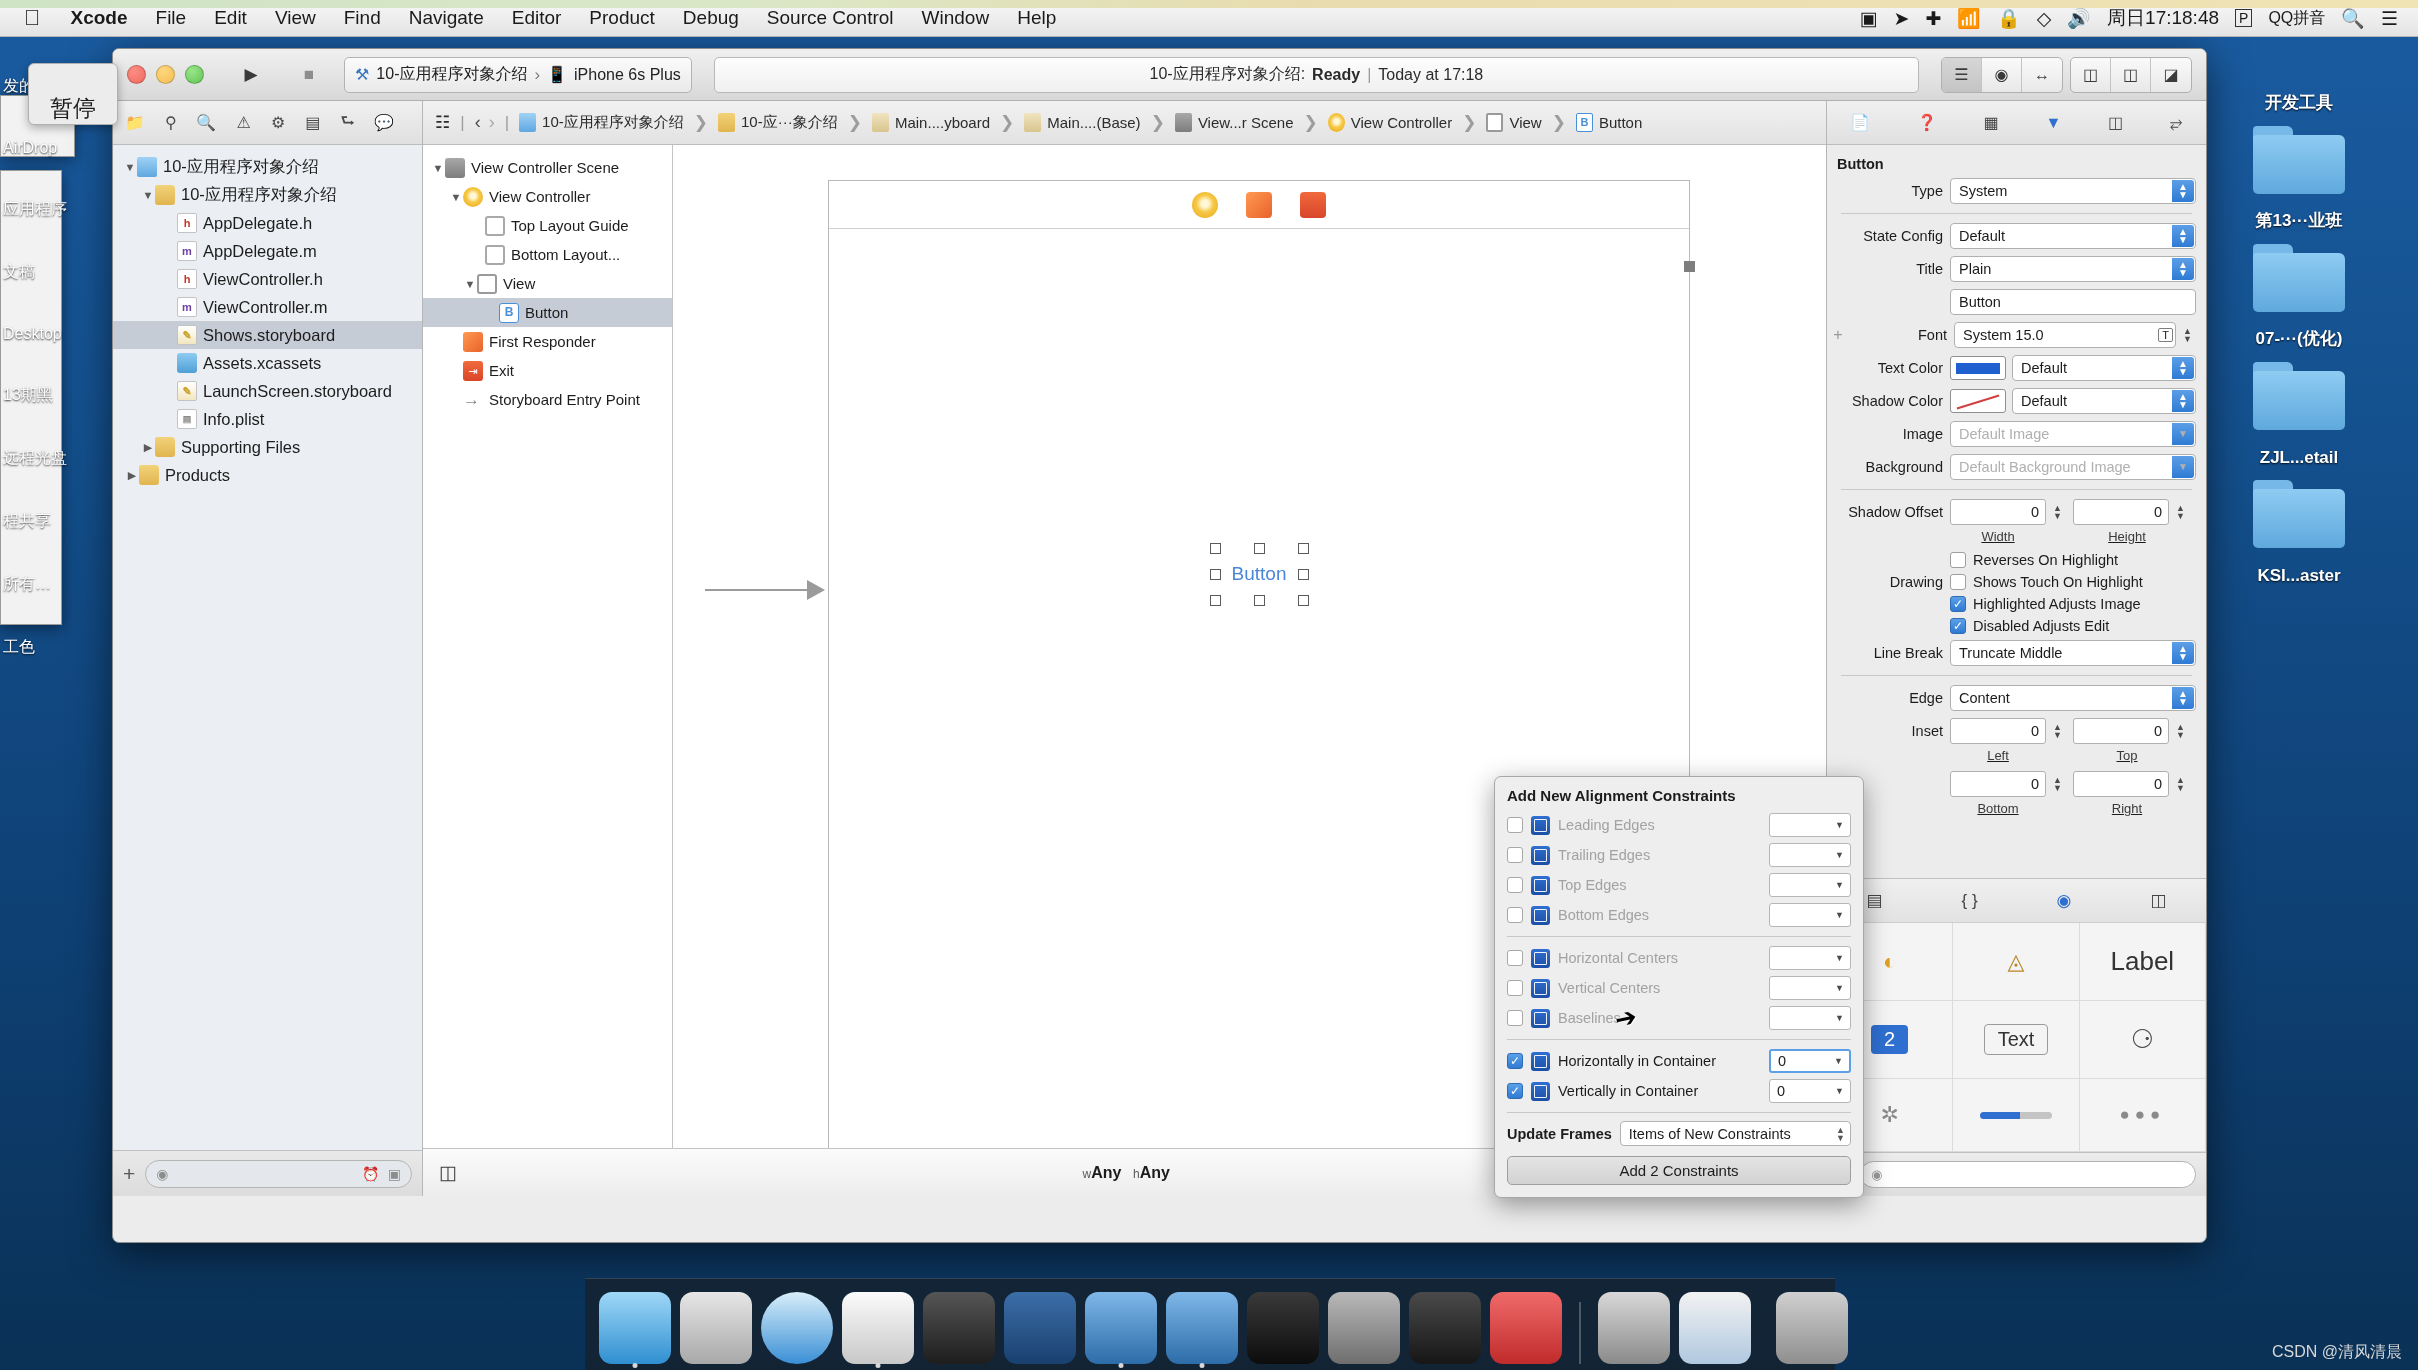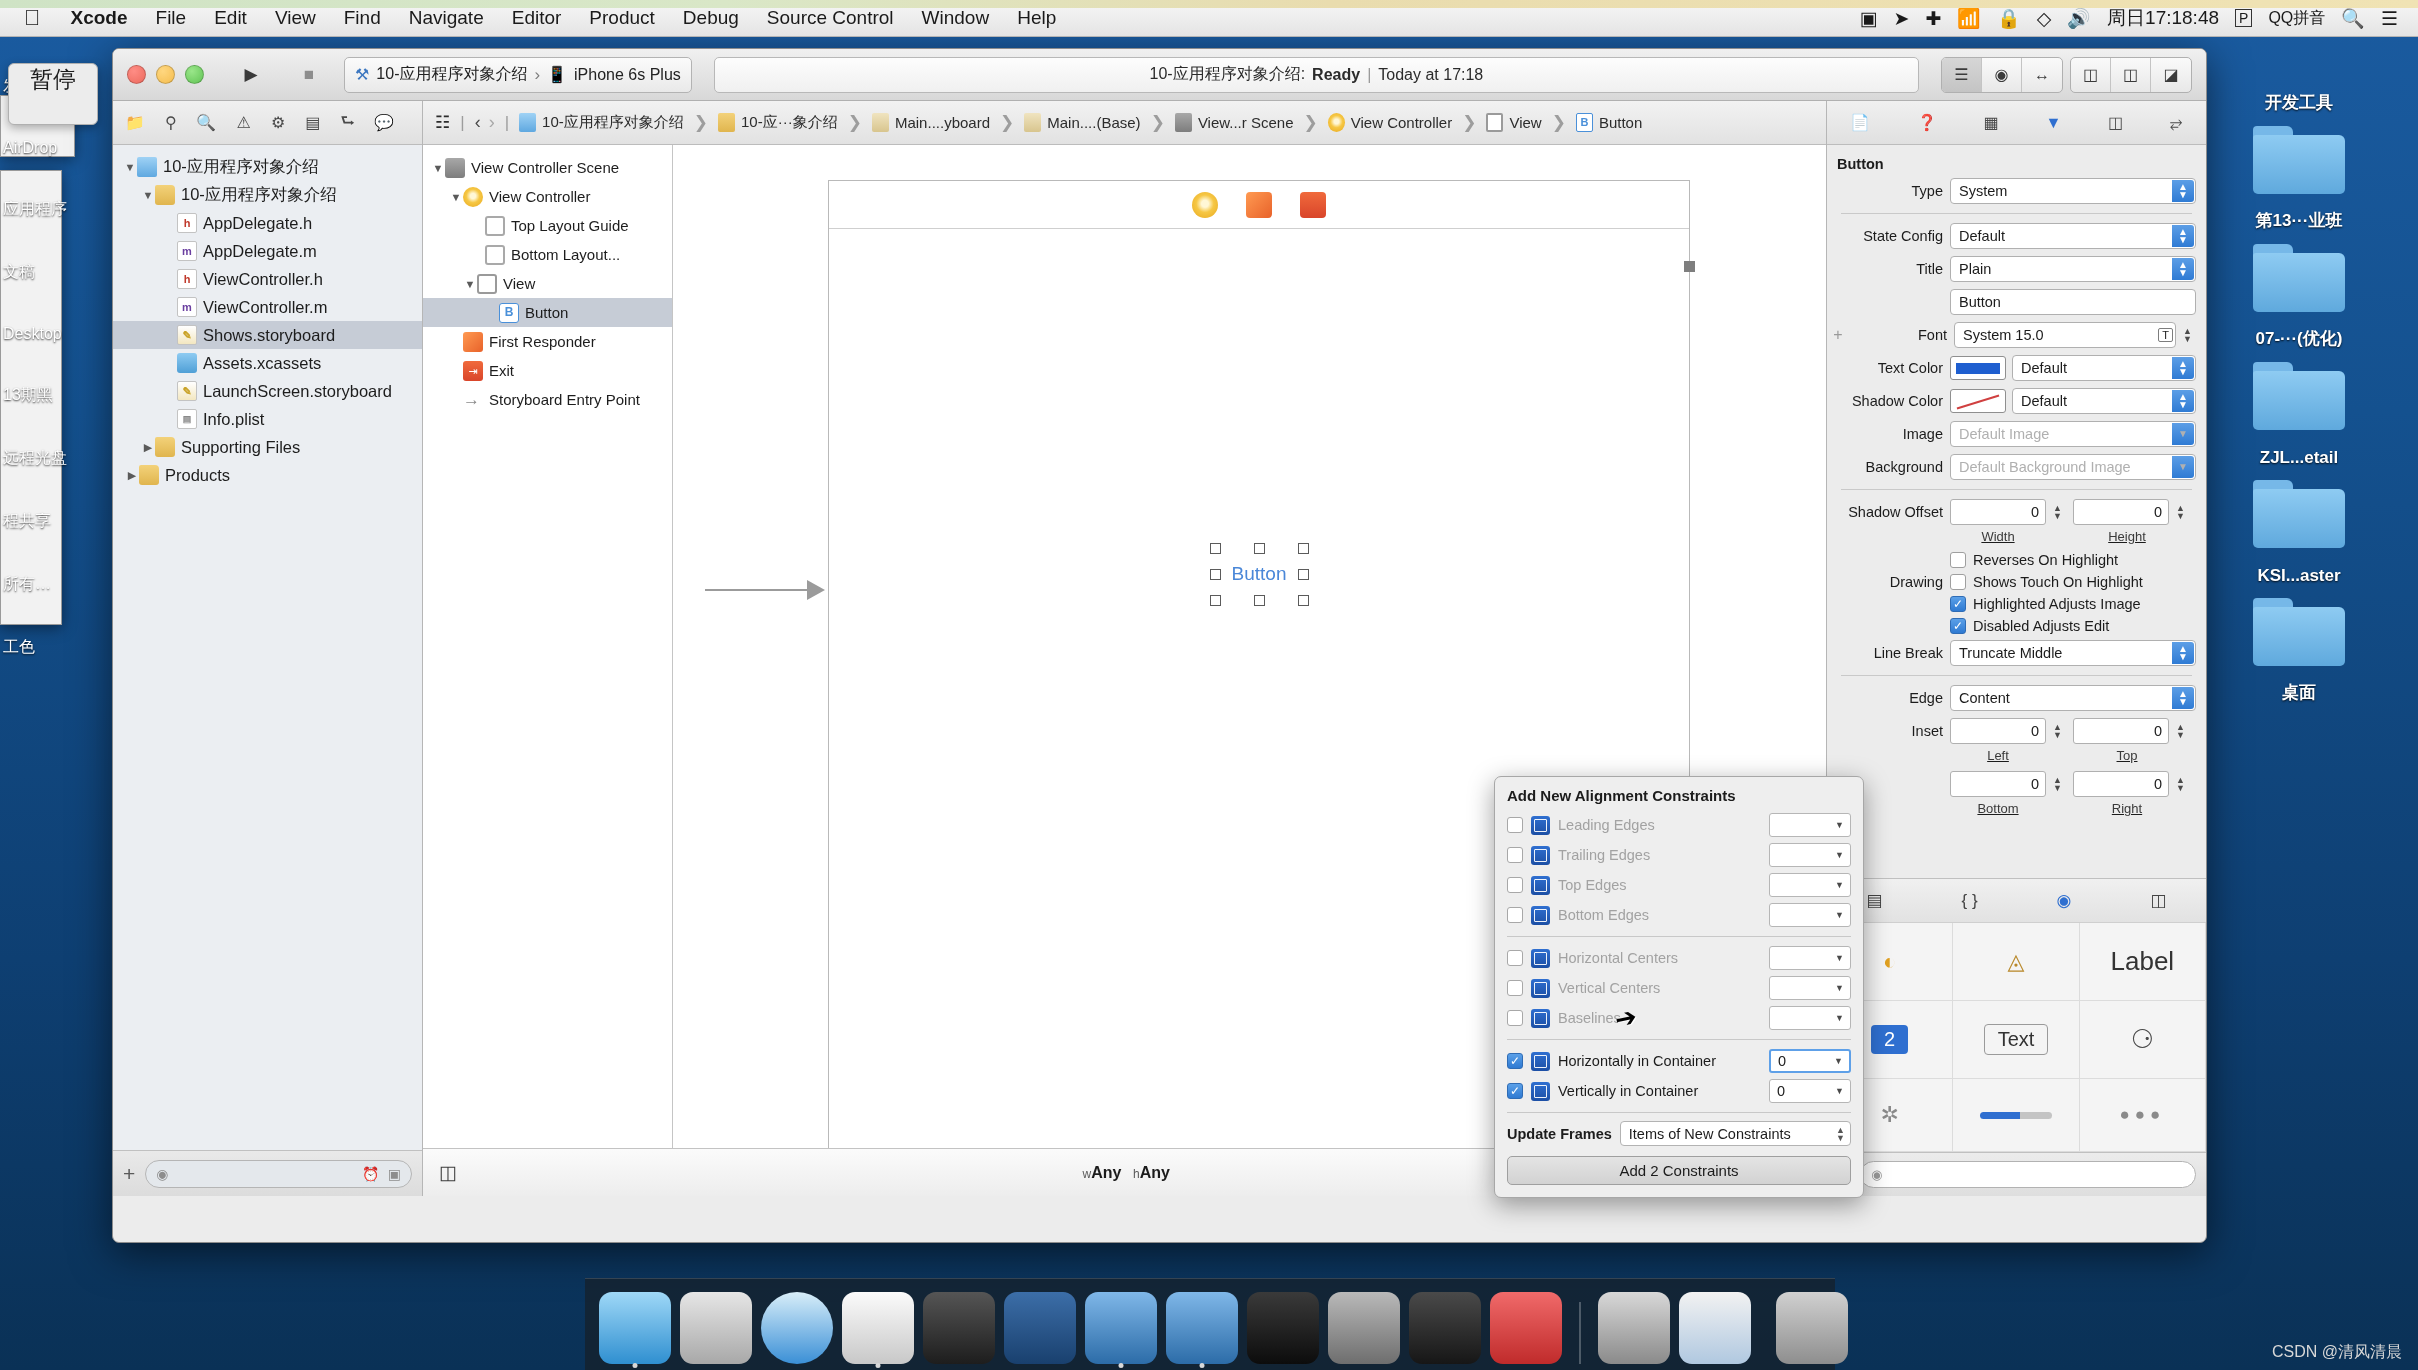--- a/index.html
+++ b/index.html
@@ -280,23 +280,23 @@
     display:flex;align-items:center;padding:0 8px;position:relative;}
   .ufpop .st{position:absolute;right:5px;font-size:9px;color:#555;line-height:8px;text-align:center;}
   .addbtn{margin-top:10px;height:29px;border:1px solid #9f9f9f;border-radius:5px;
     background:linear-gradient(180deg,#e4e4e4,#d2d2d2);display:flex;align-items:center;
     justify-content:center;font-size:15px;color:#1c1c1c;position:relative;}
   .cursor{position:absolute;left:1615px;top:1003px;z-index:90;font-size:26px;color:#000;
     text-shadow:1px 1px 0 #fff;transform:rotate(-12deg);}
 
   
   #pause{
-    position:absolute;left:8px;top:63px;width:90px;height:62px;
+    position:absolute;left:28px;top:63px;width:90px;height:62px;
     background:#ececec;border:1px solid #b0b0b0;border-radius:6px;
-    display:flex;align-items:flex-start;justify-content:center;
+    display:flex;align-items:flex-end;justify-content:center;
     font-size:23px;color:#1c1c1c;z-index:70;box-shadow:0 3px 10px rgba(0,0,0,.3);
   }
 
   
   #dock{
     position:absolute;left:585px;bottom:0;width:1250px;height:92px;
     background:rgba(25,25,25,.55);border-top:1px solid rgba(255,255,255,.15);
     display:flex;align-items:flex-end;gap:9px;padding:5px 14px 6px;z-index:55;
   }
   .dock-ico{width:72px;height:72px;border-radius:13px;flex:none;position:relative;}
@@ -351,27 +351,20 @@
           <div class="body"></div>
         </div>
       <div class="desk-label">ZJL...etail</div>
     </div>
     <div class="desk-item">
       <div class="folder-ico">
           <div class="tab"></div>
           <div class="body"></div>
         </div>
       <div class="desk-label">KSI...aster</div>
-    </div>
-    <div class="desk-item">
-      <div class="folder-ico">
-          <div class="tab"></div>
-          <div class="body"></div>
-        </div>
-      <div class="desk-label">桌面</div>
     </div>
   </div>
 
   <div class="desk-col" style="right:238px;width:150px;">
     <div class="desk-item" style="height:74px;">
       <div class="desk-label">未···视频</div>
     </div>
     <div class="desk-item">
       <div class="doc-ico xls">
           <div class="lines"></div>

